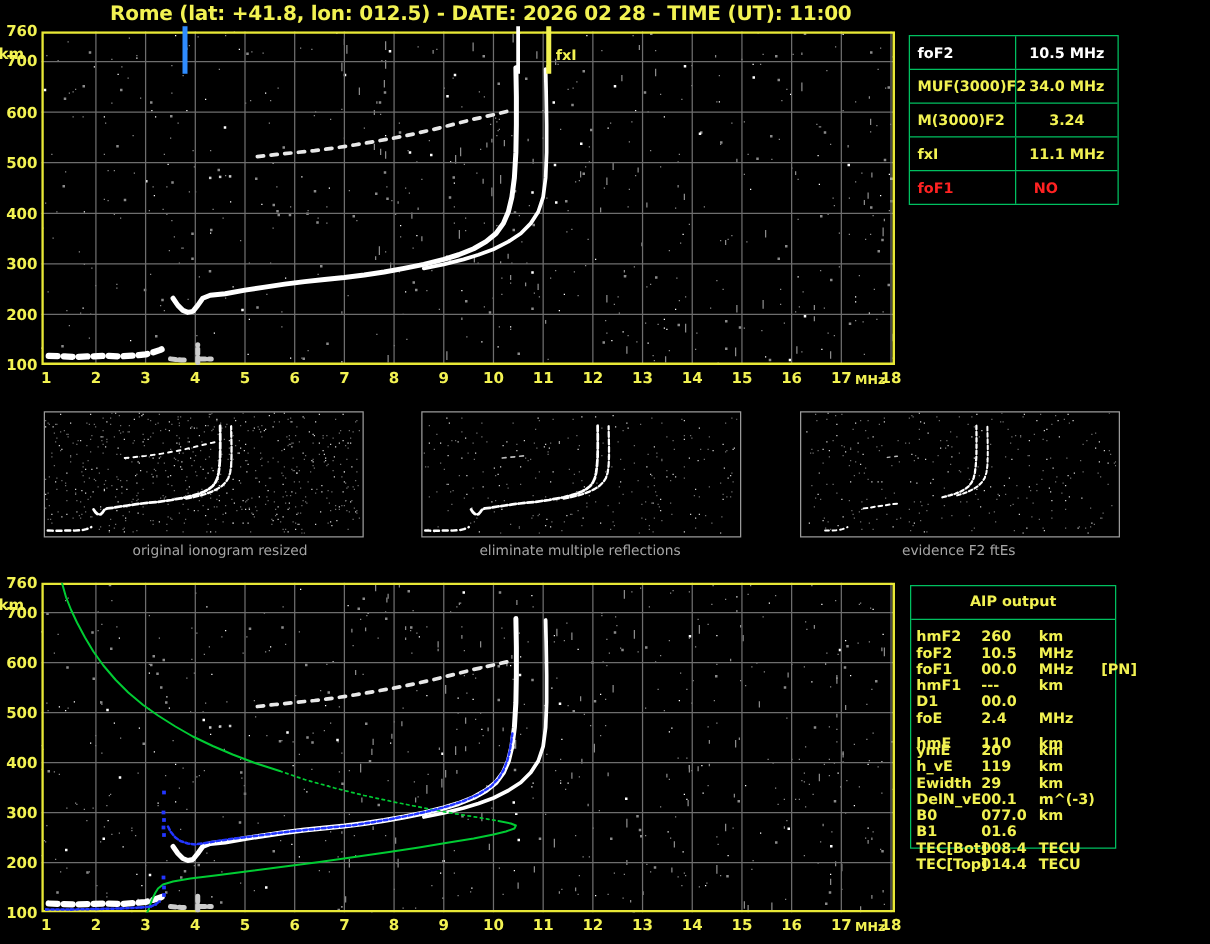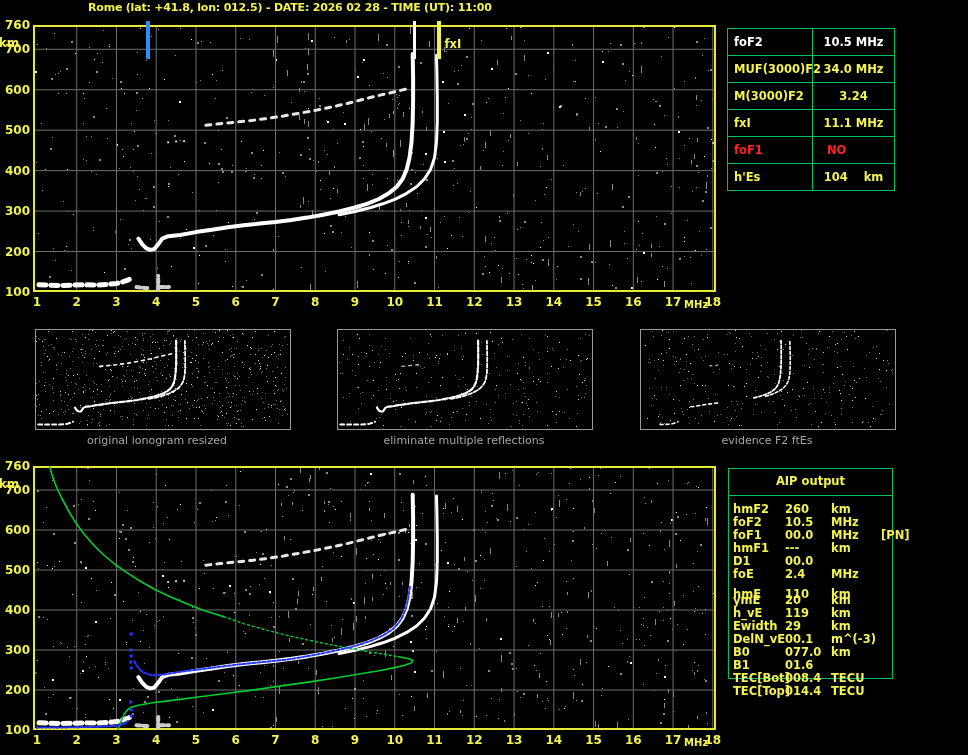--- a/index.html
+++ b/index.html
@@ -1,20 +1,20 @@
 <!DOCTYPE html>
 <html><head>
 <meta charset="utf-8">
 <style>
   html,body{margin:0;padding:0;background:#000;}
   body{width:968px;height:755px;position:relative;overflow:hidden;
        font-family:"DejaVu Sans","Liberation Sans",sans-serif;}
   .abs{position:absolute;}
   .title{position:absolute;left:88px;top:1px;color:#f2f252;font-weight:bold;
-         font-size:11px;letter-spacing:-0.2px;white-space:pre;}
+         font-size:16px;letter-spacing:-0.2px;white-space:pre;}
   .ylab{position:absolute;width:29px;text-align:right;color:#f2f252;
         font-weight:bold;font-size:12px;}
   .xlab{position:absolute;width:30px;text-align:center;color:#f2f252;
         font-weight:bold;font-size:12px;}
   .unitlab{position:absolute;color:#f2f252;font-weight:bold;font-size:10px;}
   .mtick{position:absolute;top:21px;height:38px;}
   .mlab{position:absolute;top:37px;font-weight:bold;font-size:11.5px;white-space:pre;}
   .astable{position:absolute;left:727px;top:28px;width:166px;
            border:1px solid #00c060;background:#000;}
   .as-head{height:26px;line-height:26px;text-align:center;color:#f2f252;
@@ -744,24 +744,20 @@
         <div class="as-param" style="color: rgb(242, 242, 82);">M(3000)F2</div>
         <div class="as-val" style="color: rgb(242, 242, 82);">3.24</div>
       </div>
       <div class="as-row">
         <div class="as-param" style="color: rgb(242, 242, 82);">fxI</div>
         <div class="as-val" style="color: rgb(242, 242, 82);">11.1 MHz</div>
       </div>
       <div class="as-row">
         <div class="as-param" style="color: rgb(255, 34, 34);">foF1</div>
         <div class="as-val" style="color: rgb(255, 34, 34); text-align: left; padding-left: 14px;">NO</div>
-      </div>
-      <div class="as-row">
-        <div class="as-param" style="color: rgb(242, 242, 82);">h'Es</div>
-        <div class="as-val" style="color: rgb(242, 242, 82);">104    km</div>
       </div>
     </div>
 </div>
 
 <div class="thumb" style="left:35px;"><svg id="svgT1" width="252" height="97">
       <rect x="108" y="43" width="1" height="1" fill="#cfcfcf"></rect>
       <rect x="96" y="46" width="1" height="1" fill="#6f6f6f"></rect>
       <rect x="219" y="33" width="1" height="1" fill="#6f6f6f"></rect>
       <rect x="195" y="18" width="1" height="1" fill="#6f6f6f"></rect>
       <rect x="154" y="32" width="1" height="1" fill="#cfcfcf"></rect>
@@ -1981,21 +1977,21 @@
       <rect x="110" y="6" width="1" height="1" fill="#6f6f6f"></rect>
       <rect x="45" y="31" width="1" height="1" fill="#6f6f6f"></rect>
       <rect x="51" y="14" width="1" height="1" fill="#6f6f6f"></rect>
       <rect x="235" y="28" width="1" height="1" fill="#cfcfcf"></rect>
       <path d="M19.1 94.4 L23.5 94.5 L27.9 94.2 L30.8 93.9 L33.0 93.3 L35.2 92.6 L37.0 91.7" fill="none" stroke="#ffffff" stroke-width="1.6" stroke-linecap="round" stroke-linejoin="round" stroke-dasharray="3 3"></path>
       <path d="M49.9 76.7 L54.3 76.3 L60.1 75.2 L66.0 74.4 L71.9 73.5 L77.7 72.8" fill="none" stroke="#ffffff" stroke-width="1.6" stroke-linecap="round" stroke-linejoin="round" stroke-dasharray="3 3"></path>
       <path d="M68.9 35.9 L74.8 35.3 L80.7 34.7" fill="none" stroke="#bbbbbb" stroke-width="1.2" stroke-linecap="round" stroke-linejoin="round" stroke-dasharray="2 4"></path>
       <path d="M112.9 67.8 L118.8 66.3 L123.2 65.0 L127.6 63.2 L131.3 61.1 L134.2 58.8 L136.4 55.8 L137.9 52.5 L138.9 48.2 L139.6 42.6 L140.1 35.3 L140.2 27.2 L140.2 19.1 L140.1 10.6" fill="none" stroke="#ffffff" stroke-width="1.8" stroke-linecap="round" stroke-linejoin="round" stroke-dasharray="3 2"></path>
       <path d="M124.7 66.3 L129.1 65.0 L133.5 63.3 L137.9 61.1 L141.5 58.8 L144.5 55.8 L146.7 52.5 L148.1 48.2 L148.9 42.6 L149.2 35.3 L149.2 27.2 L149.0 17.6 L148.9 11.0" fill="none" stroke="#ffffff" stroke-width="1.6" stroke-linecap="round" stroke-linejoin="round" stroke-dasharray="3 2"></path>
     </svg></div>
-<div class="caption" style="left:30px;">original ionogram resized</div>
+<div class="caption" style="left:49px;">original ionogram resized</div>
 <div class="caption" style="left:337px;">eliminate multiple reflections</div>
 <div class="caption" style="left:640px;">evidence F2 ftEs</div>
 
 <svg id="svgBot" class="abs" style="left:33px;top:466px;" width="683" height="264">
     <rect x="245" y="18" width="1" height="1" fill="#ffffff"></rect>
     <rect x="4" y="24" width="2" height="2" fill="#8a8a8a"></rect>
     <rect x="594" y="173" width="1" height="1" fill="#8a8a8a"></rect>
     <rect x="113" y="148" width="1" height="1" fill="#8a8a8a"></rect>
     <rect x="420" y="32" width="1" height="1" fill="#8a8a8a"></rect>
     <rect x="447" y="89" width="1" height="1" fill="#ffffff"></rect>

